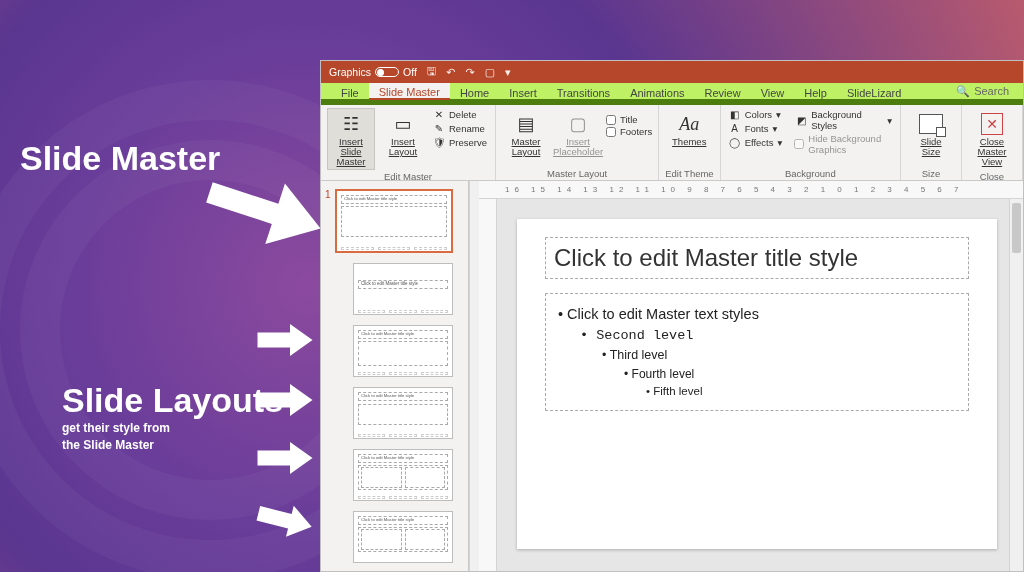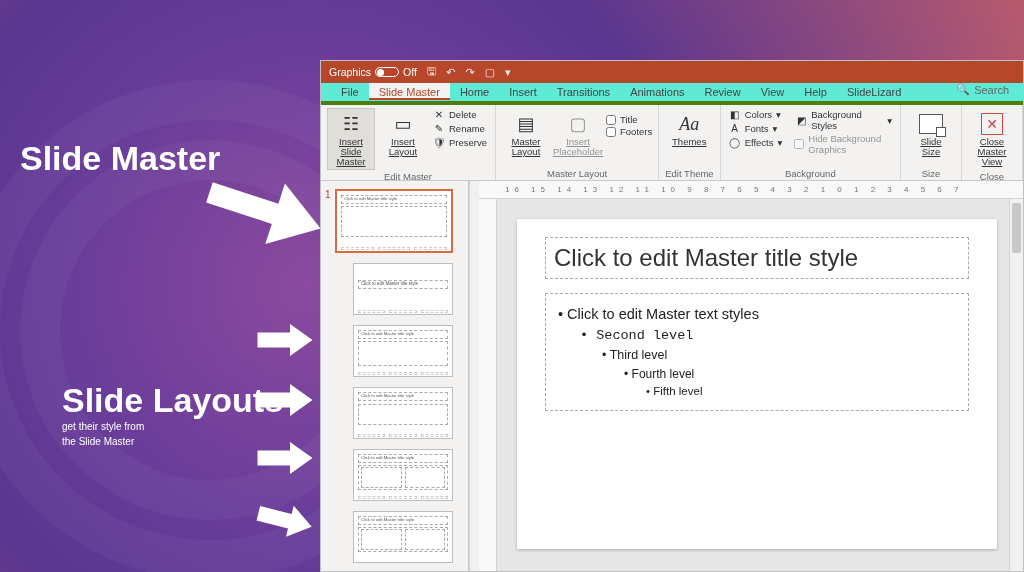--- a/index.html
+++ b/index.html
@@ -25,21 +25,21 @@
   }
   .bg-c1 { width: 500px; height: 500px; top: 80px; left: -40px; }
   .bg-c2 { width: 380px; height: 380px; top: 140px; left: 20px; }
 
   
   .callout {
     position: absolute;
     color: #fff;
   }
   .callout h1 { font-size: 34px; font-weight: 700; line-height: 1.1; }
-  .callout p { font-size: 10px; font-weight: 400; line-height: 1.25; margin-top: 2px; }
+  .callout p { font-size: 12px; font-weight: 700; line-height: 1.25; margin-top: 2px; }
   .callout-master { top: 140px; left: 20px; }
   .callout-layouts { top: 382px; left: 20px; margin-left: 42px; }
 
   
   .arrow {
     position: absolute;
     width: 110px;
     height: 70px;
   }
   .arrow svg { width: 100%; height: 100%; }
@@ -80,24 +80,24 @@
     content: ""; position: absolute; width: 7px; height: 7px;
     background: #fff; border-radius: 50%; top: 0.5px; left: 1px;
   }
   .titlebar .qat { display: flex; gap: 10px; margin-left: 10px; align-items: center; }
   .titlebar .qat span { font-size: 11px; opacity: .9; }
   .titlebar .doc-title { flex: 1; text-align: center; font-size: 11px; }
 
   
   .menutabs {
     height: 22px;
-    background: #5eead4;
-    border-bottom: 4px solid #4d7c0f;
-    display: flex;
-    align-items: flex-start;
+    background: #bef264;
+    border-bottom: 6px solid #4d7c0f;
+    display: flex;
+    align-items: center;
     padding-left: 10px;
     font-size: 11px;
   }
   .menutabs .tab {
     padding: 3px 10px 0 10px;
     cursor: pointer;
     color: #444;
   }
   .menutabs .tab.active {
     color: #b7472a;

